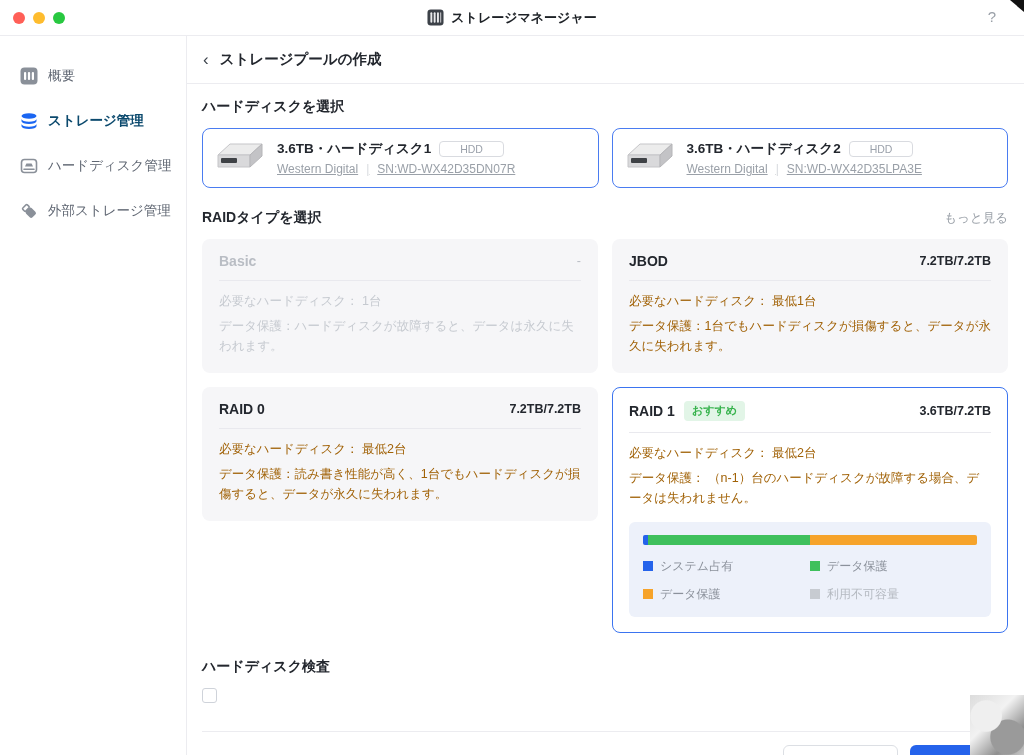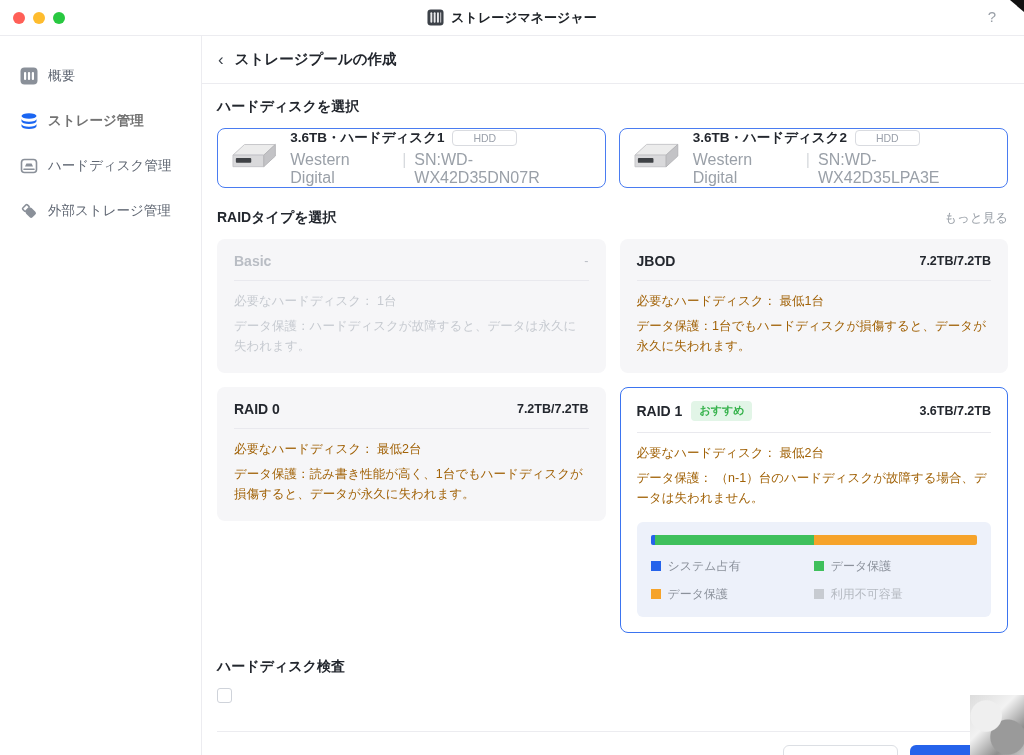--- a/index.html
+++ b/index.html
@@ -23,41 +23,41 @@
     position:absolute; left:0; right:0; display:flex; justify-content:center;
     align-items:center; gap:7px; pointer-events:none;
   }
   .app-icon { width:17px; height:17px; }
   .win-title { font-weight:bold; font-size:13px; color:#1d2126; }
   .help-q { position:absolute; right:28px; top:8px; color:#9aa0a8; font-size:15px; cursor:pointer; }
   .cursor-artifact { position:absolute; right:0; top:0; width:0; height:0;
     border-top:12px solid #111; border-left:14px solid transparent; }
   
   .shell { display:flex; height:719px; }
-  .sidebar { width:202px; border-right:1px solid #ececf0; padding-top:18px; background:#fff; flex:none; }
+  .sidebar { width:187px; border-right:1px solid #ececf0; padding-top:18px; background:#fff; flex:none; }
   .side-item { display:flex; padding:12px 14px 12px 20px; gap:10px; cursor:pointer;
     color:#5f6672; font-size:13.5px; line-height:1.55; align-items:flex-start; }
   .side-item .sicon { flex:none; width:18px; height:18px; margin-top:1px; }
-  .side-item.active { color:#737373; font-weight:bold; }
+  .side-item.active { color:#0c4a6e; font-weight:bold; }
   .main { flex:1; display:flex; flex-direction:column; background:#fff; }
   .page-header { height:48px; display:flex; align-items:center; padding-left:14px;
     border-bottom:1px solid #ececf0; gap:9px; }
   .back-btn { font-size:17px; color:#3c434c; cursor:pointer; line-height:1; padding:2px 2px; }
   .page-title { font-size:14.5px; font-weight:bold; color:#23272e; }
   .content { flex:1; padding:14px 16px 0 15px; overflow:hidden; display:flex; flex-direction:column; }
   .sec-title { font-size:14px; font-weight:bold; color:#23272e; }
   
   .disk-row { display:grid; grid-template-columns:1fr 1fr; gap:13px; margin-top:12px; }
   .disk-card { border:1.5px solid #4a7cf1; border-radius:8px; background:#fff;
     display:flex; align-items:center; padding:8px 14px; gap:14px; cursor:pointer; height:60px; }
   .disk-name-row { display:flex; align-items:center; gap:8px; }
   .disk-name { font-weight:bold; font-size:13.5px; color:#23272e; }
   .hdd-badge { font-size:10.5px; color:#9ba1ab; border:1px solid #d9dbe0; border-radius:4px;
     padding:1px 20px; background:#fff; }
-  .disk-sub { margin-top:4px; font-size:16px; color:#9aa0a8; display:flex; gap:8px; align-items:flex-start; }
+  .disk-sub { margin-top:4px; font-size:12px; color:#9aa0a8; display:flex; gap:8px; align-items:flex-end;text-decoration:underline; }
   .disk-sub .sep { color:#d7dade; }
   
   .raid-head { display:flex; justify-content:space-between; align-items:center; margin-top:21px; }
   .more-link { color:#9aa0a8; font-size:12.5px; cursor:pointer; }
   .raid-grid { display:grid; grid-template-columns:1fr 1fr; gap:14px; margin-top:12px; align-items:start; }
   .raid-card { background:#f6f6f8; border-radius:8px; padding:13px 16px 15px; cursor:pointer;
     border:1.5px solid transparent; }
   .raid-card.selected { background:#fff; border-color:#3b74f0; }
   .raid-title-row { display:flex; align-items:center; }
   .raid-name { font-weight:bold; font-size:14px; color:#23272e; }

